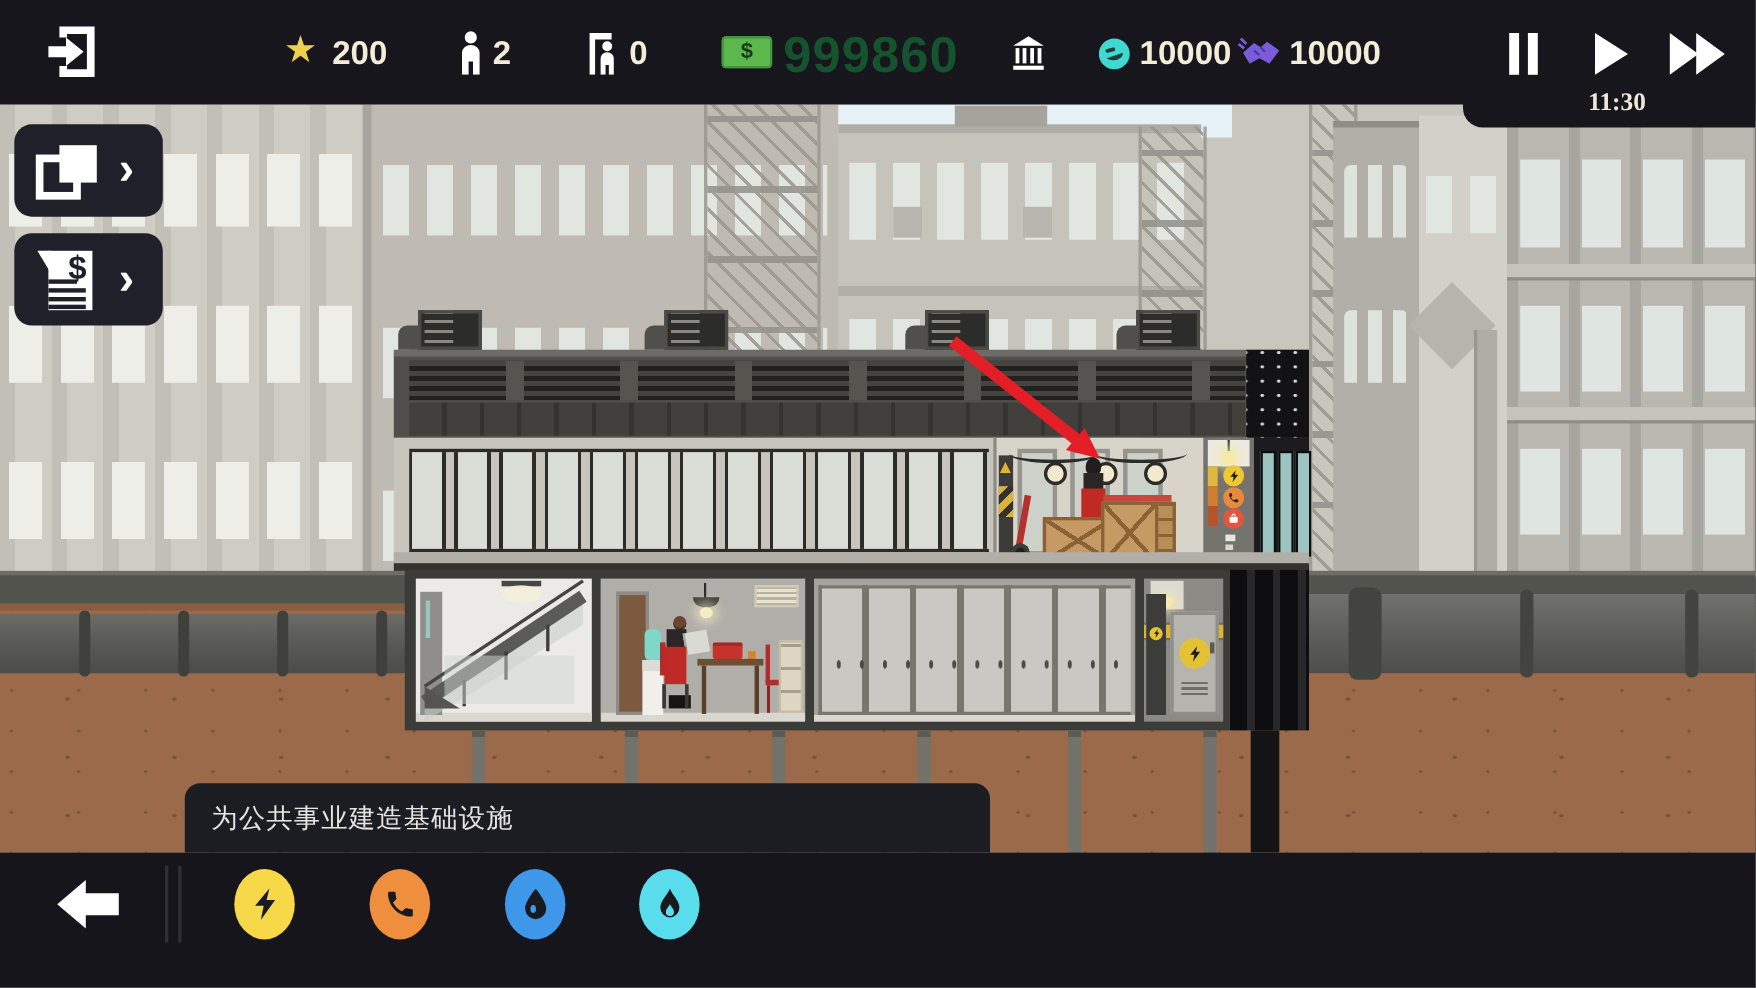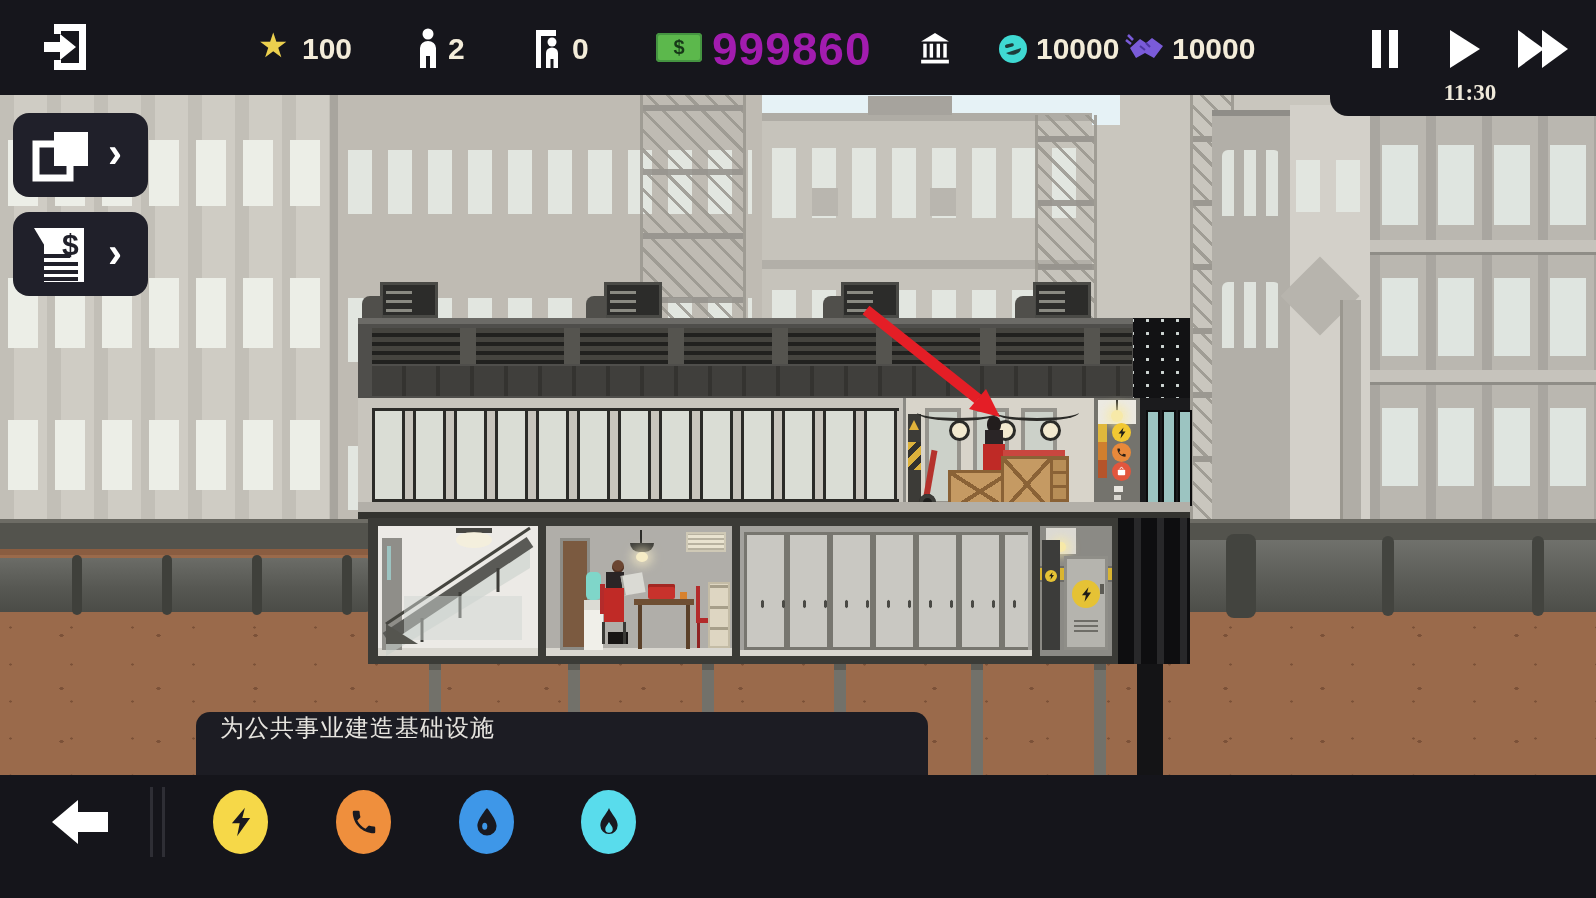--- a/index.html
+++ b/index.html
@@ -4,37 +4,37 @@
 <style>
   html,body{margin:0;padding:0;background:#000;}
   #app{position:relative;width:1596px;height:898px;overflow:hidden;
        font-family:"Liberation Sans","DejaVu Sans",sans-serif;background:#c9c6be;}
   .abs{position:absolute;}
   
   .topbar{left:0;top:0;width:1596px;height:95px;background:#16161c;z-index:40;}
   .topbar-ext{left:1330px;top:0;width:266px;height:116px;background:#16161c;
               border-bottom-left-radius:18px;z-index:39;}
   .tb-num{color:#f3ecd9;font-size:30px;font-weight:600;z-index:41;}
-  .tb-money{color:#a21caf;font-size:46px;font-weight:700;z-index:41;letter-spacing:1px;}
+  .tb-money{color:#14532d;font-size:46px;font-weight:700;z-index:41;letter-spacing:1px;}
   .tb-time{color:#efe9da;font-size:23px;font-weight:700;z-index:41;
            font-family:"Liberation Serif","DejaVu Serif",serif;text-align:center;}
   .star{color:#ecd04e;font-size:34px;line-height:30px;z-index:41;}
   .moneychip{width:46px;height:29px;background:#5cb84c;border-radius:4px;z-index:41;
              display:flex;align-items:center;justify-content:center;
              box-shadow:inset 0 0 0 2px #459441;}
   .moneychip span{color:#173818;font-weight:700;font-size:20px;}
   svg{display:block;}
   .icon{z-index:41;}
   
   .side-btn{width:135px;height:84px;background:#20202a;border-radius:16px;z-index:30;}
   .chev{color:#fff;font-size:42px;font-weight:700;line-height:42px;z-index:31;}
   .doc-line{position:absolute;left:6px;height:4px;background:#20202a;}
   
   .tooltip{left:168px;top:712px;width:732px;height:63px;background:#1c1c23;
-           border-radius:14px 14px 0 0;z-index:25;display:flex;margin-left:28px;}
+           border-radius:14px 14px 0 0;z-index:25;display:flex;align-items:center;}
   .tooltip span{color:#e6e4df;font-size:24px;padding-left:24px;letter-spacing:1px;}
   .bottombar{left:0;top:775px;width:1596px;height:123px;background:#15151b;z-index:26;}
   .divider{width:3px;height:70px;background:#2e2e35;z-index:27;}
   .util-btn{width:55px;height:64px;border-radius:50%;z-index:27;
             display:flex;align-items:center;justify-content:center;}
   
   .winrow{background:repeating-linear-gradient(90deg,#eceee7 0 30px,rgba(0,0,0,0) 30px 47px);}
   .winrow2{background:repeating-linear-gradient(90deg,#e2e6e0 0 24px,rgba(0,0,0,0) 24px 40px);}
   .escape{background:
      repeating-linear-gradient(0deg,rgba(0,0,0,0) 0 58px,#93908a 58px 64px),
@@ -329,21 +329,21 @@
 
   <div class="abs topbar"></div>
   <div class="abs topbar-ext"></div>
 
   <svg class="abs icon" style="left:42px;top:22px;" width="46" height="50" viewBox="0 0 46 50">
     <path d="M12 2 H44 V48 H12 V38 H19 V41 H37 V9 H19 V12 H12 Z" fill="#fff"></path>
     <path d="M2 20 H18 V12 L34 25 18 38 V30 H2 Z" fill="#fff"></path>
   </svg>
 
   <span class="abs star" style="left:258px;top:30px;">★</span>
-  <span class="abs tb-num" style="left:302px;top:32px;">100</span>
+  <span class="abs tb-num" style="left:302px;top:32px;">200</span>
 
   <svg class="abs icon" style="left:416px;top:28px;" width="24" height="40" viewBox="0 0 24 40">
     <circle cx="12" cy="6" r="5.5" fill="#fff"></circle>
     <path d="M4 40 V20 a8 7 0 0 1 16 0 V40 H14 V28 H10 V40 Z" fill="#fff"></path>
   </svg>
   <span class="abs tb-num" style="left:448px;top:32px;">2</span>
 
   <svg class="abs icon" style="left:534px;top:28px;" width="30" height="40" viewBox="0 0 30 40">
     <path d="M2 40 V2 H22 V8 H7 V40 Z" fill="#fff"></path>
     <circle cx="18" cy="14" r="4.5" fill="#fff"></circle>

